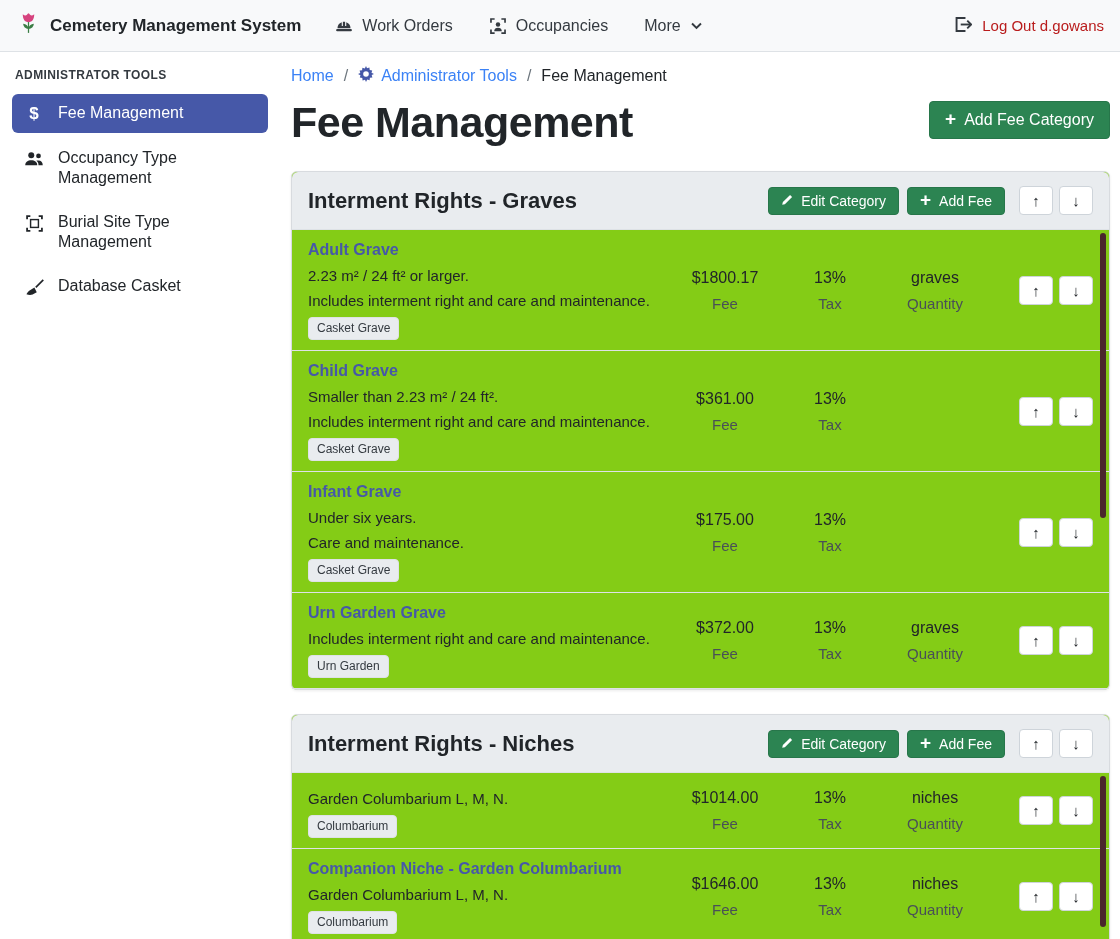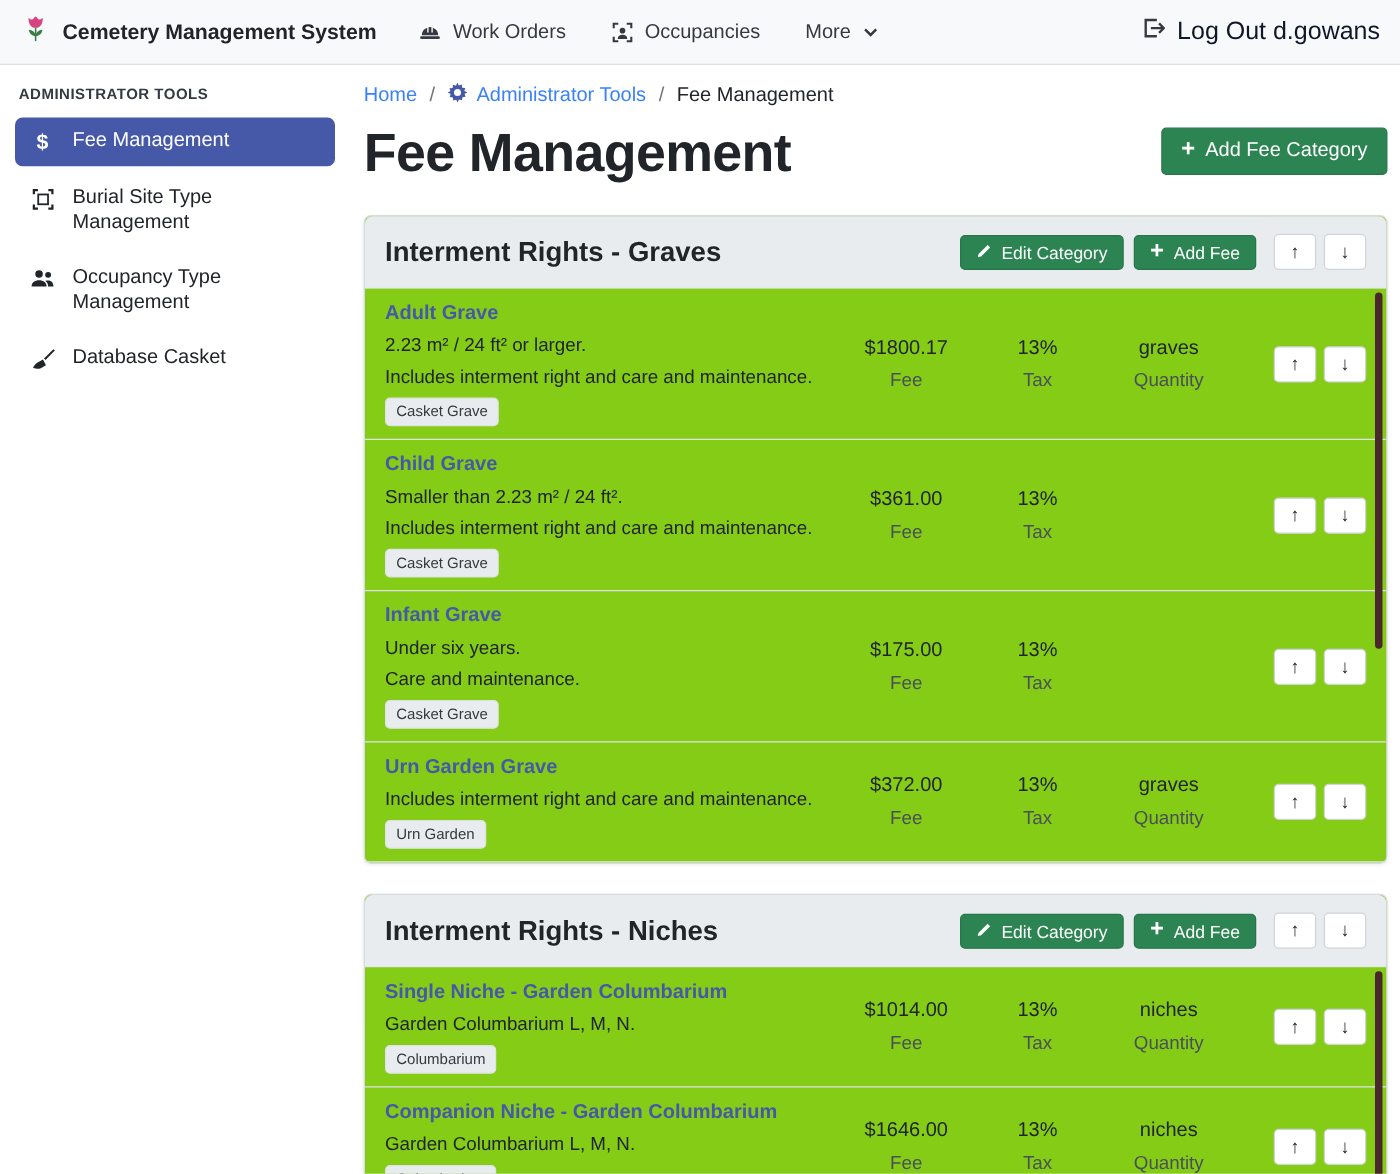--- a/index.html
+++ b/index.html
@@ -9,21 +9,21 @@
   }
   button{font-family:inherit;}
 
   
   .navbar{height:52px;background:#f8f9fa;border-bottom:1px solid #dee2e6;
     display:flex;align-items:center;padding:16px 16px;box-sizing:border-box;text-align:right;}
   .brand{display:flex;align-items:center;gap:9px;font-size:17px;font-weight:700;color:#212529;margin-right:34px;cursor:pointer;}
   .nav-item{display:flex;align-items:center;gap:9px;font-size:16px;color:#343a40;margin-right:36px;cursor:pointer;}
   .nav-item svg{display:block;}
   .spacer{flex:1;}
-  .logout{display:flex;align-items:center;gap:10px;font-size:20px;color:#0f172a;cursor:pointer;}
+  .logout{display:flex;align-items:center;gap:10px;font-size:15px;color:#b91c1c;cursor:pointer;}
 
   
   .sidebar{position:absolute;top:52px;left:0;width:280px;padding:14px 12px;box-sizing:border-box;background:#fff;}
   .sidebar-heading{font-size:12px;font-weight:700;letter-spacing:.4px;color:#343a40;text-transform:uppercase;margin:2px 0 12px 3px;}
   .side-item{display:flex;align-items:flex-start;gap:14px;padding:9px 12px;border-radius:6px;
     font-size:16px;line-height:20px;color:#212529;margin-bottom:6px;cursor:pointer;}
   .side-item.active{background:#4658a8;color:#fff;}
   .side-icon{width:20px;height:20px;flex:none;margin-top:1px;display:flex;align-items:center;justify-content:center;font-weight:700;font-size:17px;}
   .side-icon svg{display:block;}
 
@@ -132,38 +132,38 @@
 <div class="sidebar">
   <div class="sidebar-heading">Administrator Tools</div>
 
   <div class="side-item active">
     <span class="side-icon">$</span>
     <span>Fee Management</span>
   </div>
 
   <div class="side-item">
     <span class="side-icon">
-      <svg width="19" height="19" viewBox="0 0 16 16" fill="#212529">
-        <path d="M1 1h3.5v1.5h-2v2H1zM11.5 1H15v3.5h-1.5v-2h-2zM1 11.5h1.5v2h2V15H1zM13.5 11.5H15V15h-3.5v-1.5h2z"></path>
-        <rect x="4.7" y="4.7" width="6.6" height="6.6" fill="none" stroke="#212529" stroke-width="1.2"></rect>
-      </svg>
-    </span>
-    <span>Burial Site Type Management</span>
-  </div>
-
-  <div class="side-item">
-    <span class="side-icon">
       <svg width="20" height="20" viewBox="0 0 16 16" fill="#212529">
         <circle cx="5.8" cy="5" r="2.4"></circle>
         <circle cx="11.6" cy="5.5" r="1.9"></circle>
         <path d="M1 13c0-2.6 2.1-4 4.8-4s4.8 1.4 4.8 4z"></path>
         <path d="M11.6 13c0-1.7-.6-2.9-1.8-3.6.5-.2 1.1-.3 1.8-.3 2 0 3.4 1.3 3.4 3.9z"></path>
       </svg>
     </span>
     <span>Occupancy Type Management</span>
+  </div>
+
+  <div class="side-item">
+    <span class="side-icon">
+      <svg width="19" height="19" viewBox="0 0 16 16" fill="#212529">
+        <path d="M1 1h3.5v1.5h-2v2H1zM11.5 1H15v3.5h-1.5v-2h-2zM1 11.5h1.5v2h2V15H1zM13.5 11.5H15V15h-3.5v-1.5h2z"></path>
+        <rect x="4.7" y="4.7" width="6.6" height="6.6" fill="none" stroke="#212529" stroke-width="1.2"></rect>
+      </svg>
+    </span>
+    <span>Burial Site Type Management</span>
   </div>
 
 
   <div class="side-item">
     <span class="side-icon">
       <svg width="19" height="19" viewBox="0 0 16 16" fill="#212529">
         <path d="M14.9 1.1 8.6 7.4l1 1 6.3-6.3z"></path>
         <path d="M7.9 8.1 4.6 10c-1.5.9-2.6 2-3.4 3.6 1.8.8 3.5.9 5.2.3l3.5-2z"></path>
       </svg>
     </span>
@@ -361,21 +361,20 @@
         <button class="arrow-btn">
             <span>↓</span>
           </button>
       </div>
     </div>
 
     <div class="card-body">
 
       <div class="fee-row">
         <div class="fee-main">
-          <a href="#" class="fee-name">Single Niche - Garden Columbarium</a>
           <div class="fee-desc">Garden Columbarium L, M, N.</div>
           <div><span class="badge">Columbarium</span></div>
         </div>
         <div class="col-fee">
           <div class="val">$1014.00</div>
           <div class="lbl">Fee</div>
         </div>
         <div class="col-tax">
           <div class="val">13%</div>
           <div class="lbl">Tax</div>

